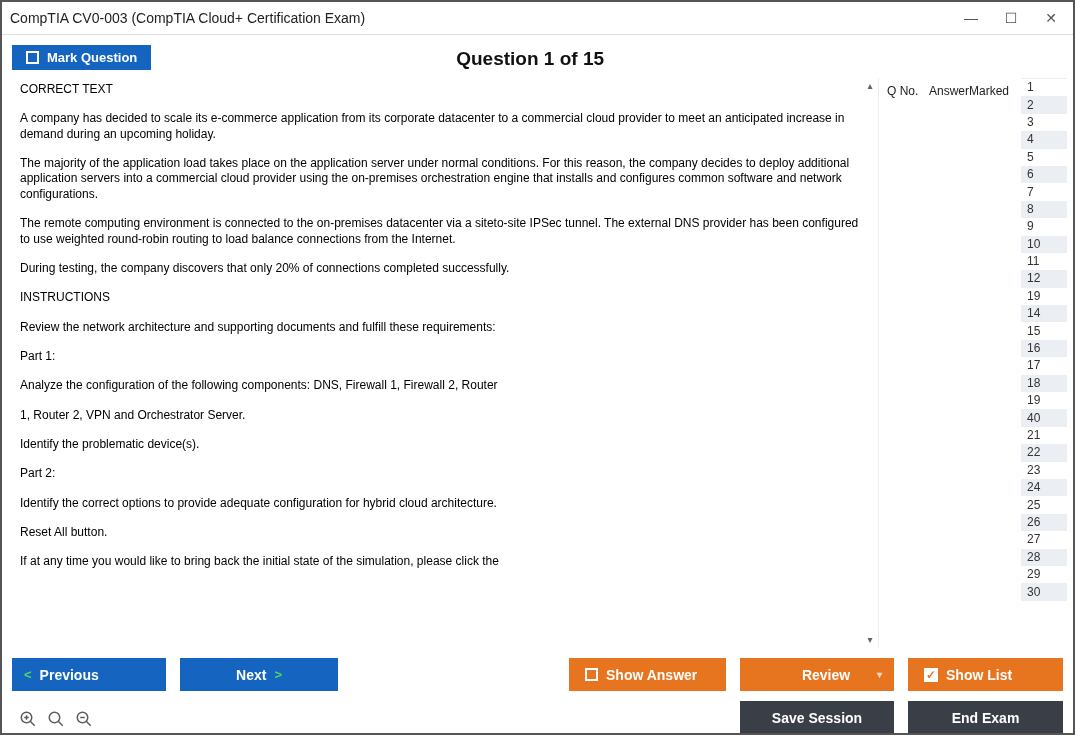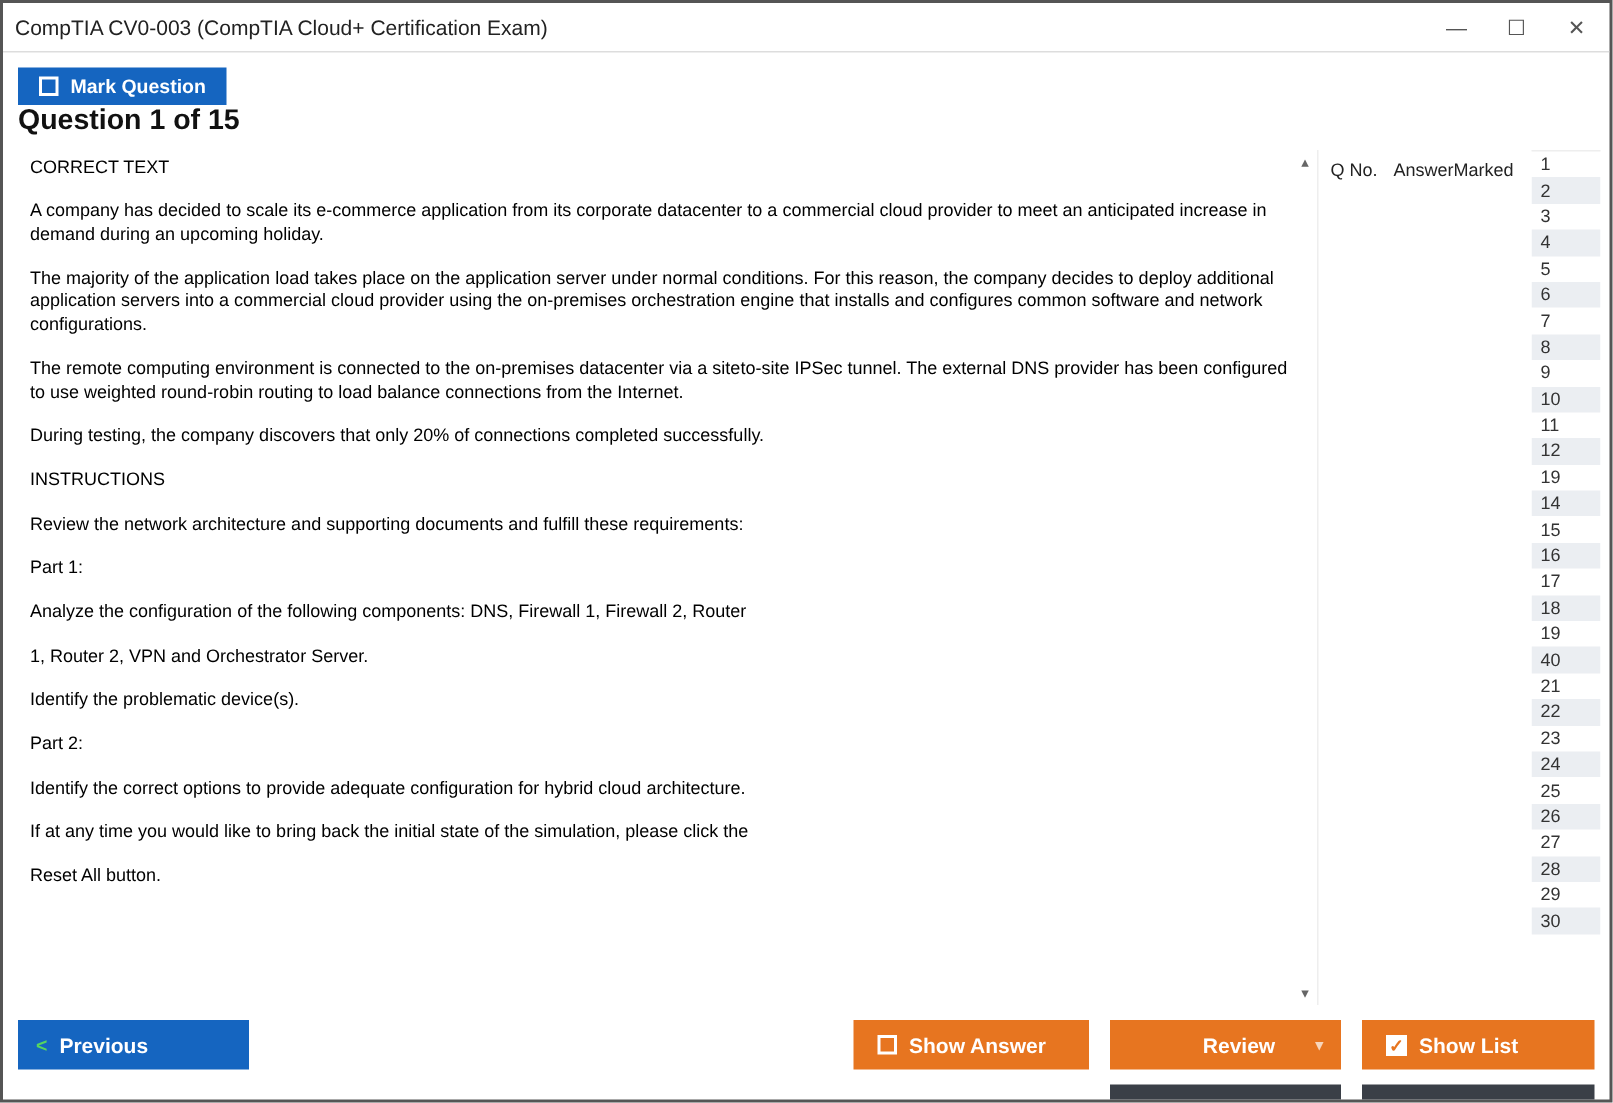--- a/index.html
+++ b/index.html
@@ -18,23 +18,22 @@
     height: 32px;
     padding: 16px 8px;
     border-bottom: 1px solid #ddd;
   }
   .titlebar-title { font-size: 14px; color: #222; }
   .titlebar-controls { margin-left: auto; display: flex; gap: 24px; padding-right: 6px; }
   .win-ctrl { width: 16px; height: 16px; display:flex; align-items:center; justify-content:center; color:#555; font-size:14px; cursor:default; }
 
   .header-row {
     display: flex;
-    align-items: flex-start;
+    align-items: flex-end;
     padding: 10px 10px 8px;
-    flex-direction: column;
   }
   .mark-btn {
     background: #1565c0;
     color: #fff;
     font-weight: bold;
     font-size: 13px;
     padding: 5px 14px;
     display: inline-flex;
     align-items: center;
     gap: 8px;
@@ -176,22 +175,22 @@
     <p>The remote computing environment is connected to the on-premises datacenter via a siteto-site IPSec tunnel. The external DNS provider has been configured to use weighted round-robin routing to load balance connections from the Internet.</p>
     <p>During testing, the company discovers that only 20% of connections completed successfully.</p>
     <p>INSTRUCTIONS</p>
     <p>Review the network architecture and supporting documents and fulfill these requirements:</p>
     <p>Part 1:</p>
     <p>Analyze the configuration of the following components: DNS, Firewall 1, Firewall 2, Router</p>
     <p>1, Router 2, VPN and Orchestrator Server.</p>
     <p>Identify the problematic device(s).</p>
     <p>Part 2:</p>
     <p>Identify the correct options to provide adequate configuration for hybrid cloud architecture.</p>
+    <p>Reset All button.</p>
     <p>If at any time you would like to bring back the initial state of the simulation, please click the</p>
-    <p>Reset All button.</p>
     <span class="scroller-bot">▾</span>
   </div>
 
   <div class="side">
     <div class="side-head">
       <span class="c1">Q No.</span>
       <span class="c2">Answer</span>
       <span class="c3">Marked</span>
     </div>
     <div class="qlist" id="qlist">
@@ -287,20 +286,24 @@
         </div>
       </div>
   </div>
 </div>
 
 <div class="footer">
   <div class="btn-row">
     <button class="btn btn-blue btn-prev">
       <span class="chev chev-l">&lt;</span>
       <span>Previous</span>
+    </button>
+    <button class="btn btn-blue btn-next">
+      <span>Next</span>
+      <span class="chev chev-r">&gt;</span>
     </button>
     <div class="spacer"></div>
     <button class="btn btn-orange btn-showans">
       <span class="checkbox-box"></span>
       <span>Show Answer</span>
     </button>
     <button class="btn btn-orange btn-review">
       <span>Review</span>
     </button>
     <button class="btn btn-orange btn-showlist">

